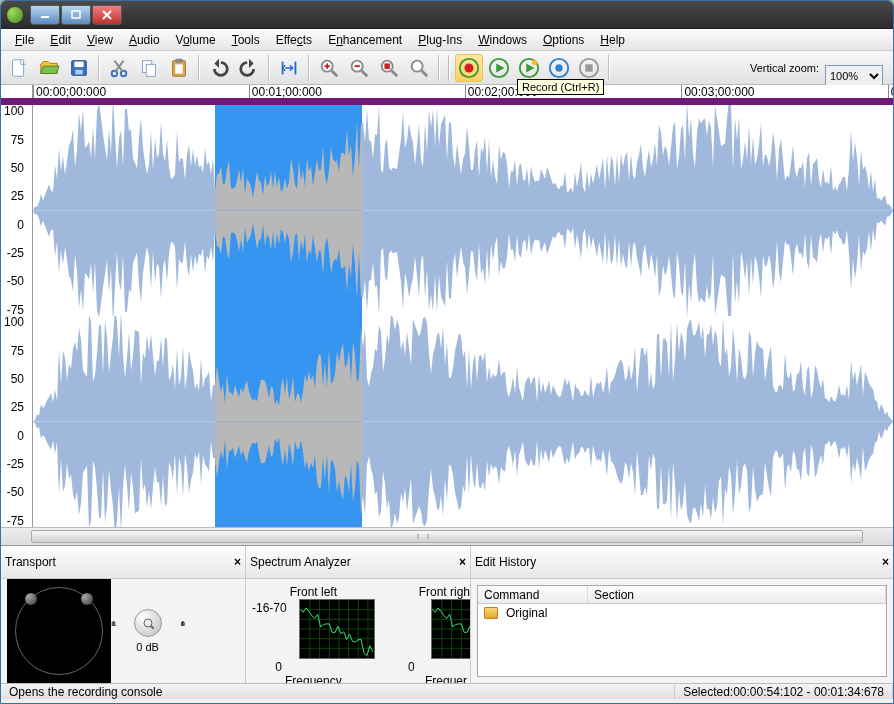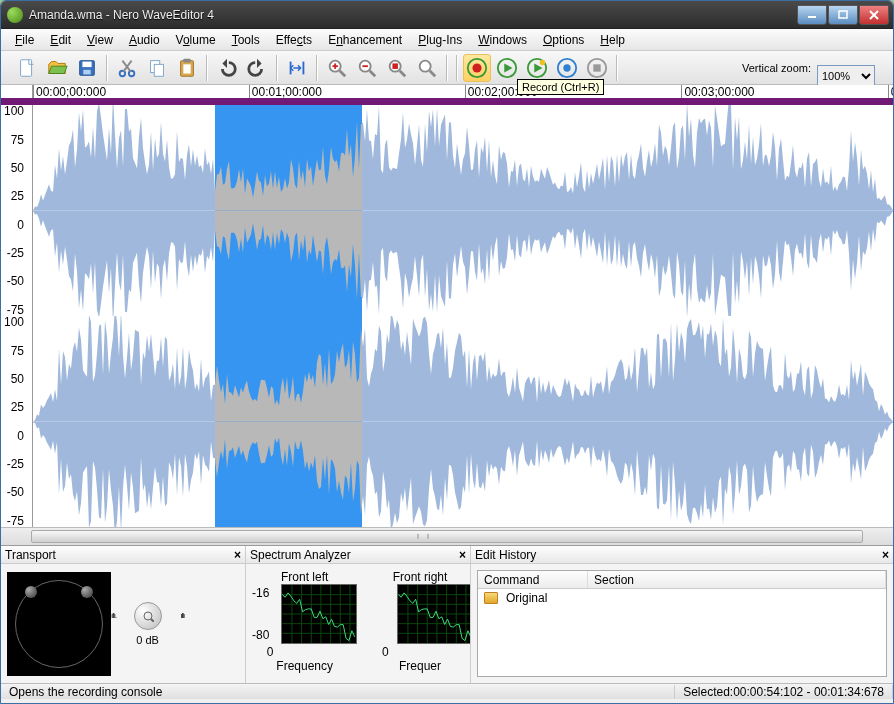--- a/index.html
+++ b/index.html
@@ -15,21 +15,21 @@
 .titlebar .caption-btns div { width: 30px; height: 20px; margin-left: 1px; border: 1px solid #555; border-radius: 0 0 3px 3px; display: flex; align-items: center; justify-content: center; font-weight: bold; color: #fff; cursor: pointer; }
 .titlebar .min { background: linear-gradient(to bottom,#b8d6f0,#5a8cc0); }
 .titlebar .max { background: linear-gradient(to bottom,#b8d6f0,#5a8cc0); }
 .titlebar .close { background: linear-gradient(to bottom,#f08080,#c03030); width: 46px; }
 .titlebar .caption-btns svg { width: 12px; height: 10px; }
 
 .menubar { height: 22px; background: linear-gradient(to bottom,#fcfcfc,#e6e6e6); border-bottom: 1px solid #ccc; display: flex; align-items: center; padding-left: 6px; }
 .menubar span { padding: 3px 8px; cursor: pointer; }
 .menubar span u { text-decoration: underline; }
 
-.toolbar { height: 34px; background: linear-gradient(to bottom,#f8f8f8,#e2e2e2); border-bottom: 1px solid #bbb; display: flex; align-items: center; padding: 0 12px; gap: 2px; }
+.toolbar { height: 34px; background: linear-gradient(to bottom,#f8f8f8,#e2e2e2); border-bottom: 1px solid #bbb; display: flex; align-items: center; padding: 0 4px; gap: 2px; }
 .toolbar .sep { width: 2px; height: 26px; border-left: 1px solid #bbb; border-right: 1px solid #fff; margin: 0 3px; }
 .tbtn { width: 28px; height: 28px; border: 1px solid transparent; border-radius: 3px; display: flex; align-items: center; justify-content: center; cursor: pointer; }
 .tbtn.active { border-color: #e8c060; background: linear-gradient(to bottom,#ffe8a0,#ffd060); }
 .tbtn svg { width: 22px; height: 22px; }
 
 .zoom-wrap { margin-left: auto; display: flex; align-items: center; gap: 6px; padding-right: 6px; }
 .zoom-wrap label { font-size: 11px; }
 .zoom-wrap select { width: 58px; height: 22px; border: 1px solid #7a9ac0; font-size: 11px; margin-top: 16px; }
 
 .tooltip { position: absolute; top: 78px; left: 516px; background: #ffffe1; border: 1px solid #000; padding: 1px 4px; font-size: 11px; z-index: 50; }
@@ -56,41 +56,41 @@
 .sel-wave svg { position: absolute; top: 0; left: 0; height: 100%; }
 
 .hscroll { height: 18px; background: linear-gradient(to bottom,#eee,#ddd); border-top: 1px solid #bbb; position: relative; }
 .hscroll .thumb { position: absolute; top: 2px; bottom: 2px; left: 30px; right: 30px; background: linear-gradient(to bottom,#f8f8f8,#d0d0d0); border: 1px solid #aaa; border-radius: 2px; }
 .hscroll .grip { position: absolute; top: 3px; bottom: 3px; left: 50%; width: 12px; margin-left: -30px; border-left: 2px solid #bbb; border-right: 2px solid #bbb; }
 
 
 .panels { display: flex; height: 138px; border-top: 1px solid #999; }
 .panel { border-right: 1px solid #ccc; display: flex; flex-direction: column; background: #f4f4f4; }
 .panel:last-child { border-right: none; }
-.panel-hdr { height: 18px; background: linear-gradient(to bottom,#fdfdfd,#e8e8e8); border-bottom: 1px solid #ccc; display: flex; align-items: center; padding: 8px 4px; font-size: 11px; }
+.panel-hdr { height: 18px; background: linear-gradient(to bottom,#fdfdfd,#e8e8e8); border-bottom: 1px solid #ccc; display: flex; align-items: center; padding: 16px 4px; font-size: 11px; }
 .panel-hdr .x { margin-left: auto; cursor: pointer; font-weight: bold; }
 .panel-body { flex: 1; padding: 6px; overflow: hidden; }
 
 .transport { width: 245px; }
 .transport .body { display: flex; align-items: center; gap: 0; height: 100%; }
 .trans-circle { width: 104px; height: 104px; background: #000; position: relative; }
 .trans-circle .ring { position: absolute; top: 8px; left: 8px; right: 8px; bottom: 8px; border: 1px solid #666; border-radius: 50%; }
 .trans-circle .dot { position: absolute; width: 12px; height: 12px; border-radius: 50%; background: radial-gradient(circle at 30% 30%, #aaa, #333); }
 .trans-circle .dot.l { top: 14px; left: 18px; }
 .trans-circle .dot.r { top: 14px; right: 18px; }
 .trans-meter { display: flex; flex-direction: column; align-items: center; gap: 4px; }
 .trans-meter .lines { font-size: 8px; letter-spacing: -1px; }
 .trans-meter .knob { width: 28px; height: 28px; border-radius: 50%; background: radial-gradient(circle at 30% 30%, #fff, #bbb); border: 1px solid #999; display:flex; align-items:center; justify-content:center; }
 .trans-meter .db { font-size: 11px; }
 
 .spectrum { width: 225px; }
 .spec-body { display: flex; gap: 10px; height: 100%; }
 .spec-col { flex: 1; display: flex; flex-direction: column; align-items: center; font-size: 10px; }
 .spec-plot-wrap { display: flex; }
-.spec-y { display: flex; flex-direction: column; justify-content: space-between; font-size: 9px; margin-right: 12px; height: 60px; padding: 2px 0; text-align: right; }
+.spec-y { display: flex; justify-content: space-between; font-size: 9px; margin-right: 12px; height: 60px; padding: 2px 0; text-align: right; }
 .spec-plot { width: 76px; height: 60px; background: #000; border: 1px solid #666; position: relative; overflow: hidden; }
 .spec-plot svg { width: 100%; height: 100%; }
 .spec-x { display: flex; justify-content: space-between; width: 76px; font-size: 9px; margin-top: 1px; }
 
 .history { flex: 1; }
 .hist-table { border: 1px solid #aaa; height: 100%; background: #fff; }
 .hist-hdr { display: flex; height: 18px; background: linear-gradient(to bottom,#fdfdfd,#ececec); border-bottom: 1px solid #ccc; font-size: 11px; }
 .hist-hdr div { padding: 2px 6px; border-right: 1px solid #ddd; }
 .hist-hdr .c1 { width: 110px; }
 .hist-hdr .c2 { flex: 1; }
@@ -101,21 +101,20 @@
 .statusbar .cell { padding: 0 8px; border-right: 1px solid #ccc; }
 .statusbar .left { flex: 1; }
 </style>
 </head>
 <body>
 
 <div class="window">
 
   <div class="titlebar">
     <div class="icon"></div>
-    <div class="title">Amanda.wma - Nero WaveEditor 4</div>
     <div class="caption-btns">
       <div class="min">
           <svg viewBox="0 0 12 10">
             <line x1="2" y1="7" x2="10" y2="7" stroke="#fff" stroke-width="2"></line>
           </svg>
         </div>
       <div class="max">
           <svg viewBox="0 0 12 10">
             <rect x="2" y="1" width="8" height="7" fill="none" stroke="#fff" stroke-width="1.5"></rect>
           </svg>
@@ -386,21 +385,21 @@
           <span>Spectrum Analyzer</span>
           <span class="x">×</span>
         </div>
       <div class="panel-body">
           <div class="spec-body">
         <div class="spec-col">
           <div>Front left</div>
           <div class="spec-plot-wrap">
             <div class="spec-y">
                   <span>-16</span>
-                  <span>-80</span>
+                  <span>-70</span>
                 </div>
             <div class="spec-plot"><svg id="spec1" viewBox="0 0 76 60">
                     <line x1="0" y1="10" x2="76" y2="10" stroke="#0a4a0a"></line>
                     <line x1="0" y1="20" x2="76" y2="20" stroke="#0a4a0a"></line>
                     <line x1="0" y1="30" x2="76" y2="30" stroke="#0a4a0a"></line>
                     <line x1="0" y1="40" x2="76" y2="40" stroke="#0a4a0a"></line>
                     <line x1="0" y1="50" x2="76" y2="50" stroke="#0a4a0a"></line>
                     <line x1="10" y1="0" x2="10" y2="60" stroke="#0a4a0a"></line>
                     <line x1="20" y1="0" x2="20" y2="60" stroke="#0a4a0a"></line>
                     <line x1="30" y1="0" x2="30" y2="60" stroke="#0a4a0a"></line>

